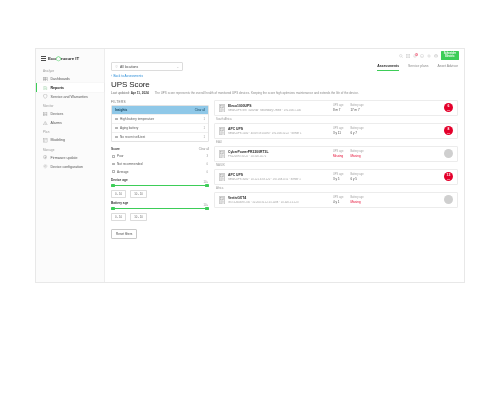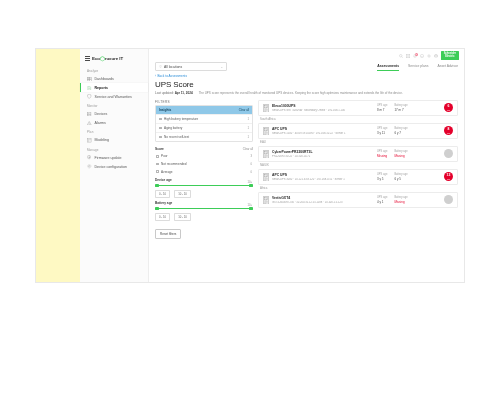--- a/index.html
+++ b/index.html
@@ -9,21 +9,20 @@
     font-family: "Liberation Sans", sans-serif;
     overflow: hidden;
   }
   #app {
     position: absolute; left: 35px; top: 48px;
     width: 430px; height: 235px;
     background: #fef9c3;
     display: flex;
     border: 1px solid #e8e8e8;
     overflow: hidden;
-    padding-left: 44px;
   }
 
   
   .sidebar {
     width: 69px; flex: 0 0 69px;
     background: #fbfbfb;
     border-right: 1px solid #ededed;
     padding: 5px 0 0 0;
   }
   .brand {

